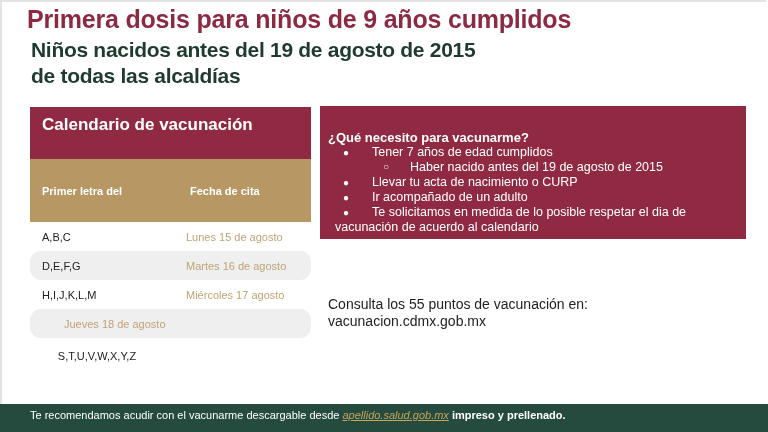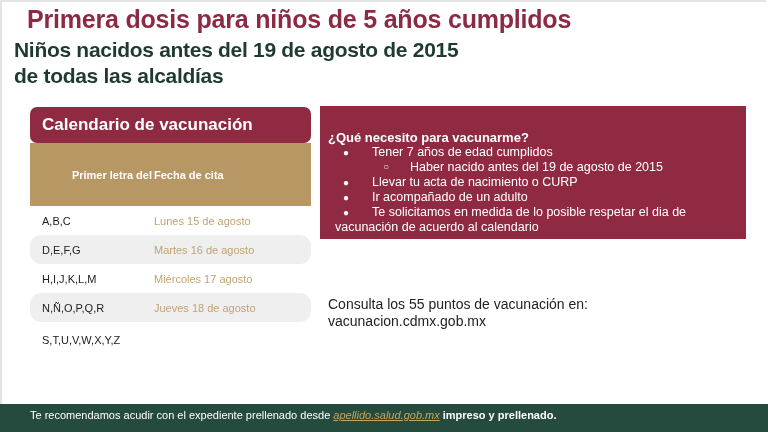--- a/index.html
+++ b/index.html
@@ -12,46 +12,45 @@
       position: absolute; left: 0; top: 0; width: 766px; height: 404px;
       border-left: 2px solid #e4e4e4; border-top: 2px solid #e4e4e4;
       box-sizing: border-box;
     }
     .title {
       position: absolute; left: 27px; top: 5px;
       font-size: 25px; font-weight: bold; color: #8c2a43; letter-spacing: -0.2px;
       white-space: nowrap;
     }
     .subtitle {
-      position: absolute; left: 14px; font-size: 21px; font-weight: bold;
+      position: absolute; left: 31px; font-size: 21px; font-weight: bold;
       color: #1f3a2f; white-space: nowrap; letter-spacing: -0.3px;
     }
     .subtitle.l1 { top: 38px; }
     .subtitle.l2 { top: 64px; }
 
     .calendar { position: absolute; left: 30px; top: 107px; width: 281px; }
     .cal-head {
-      height: 36px; background: #8f2a42; color: #ffffff;
+      height: 52px; background: #8f2a42; color: #ffffff;
       font-size: 17px; font-weight: bold; padding-left: 12px; line-height: 36px;
       box-sizing: border-box;
-      border-radius: 7px;
     }
     .cal-cols {
       height: 63px; background: #b79763; color: #ffffff; display: flex; align-items: center;
-      font-size: 11px; font-weight: bold; text-align: right;
+      font-size: 11px; font-weight: bold;
     }
     .cal-cols .c1 { width: 110px; padding-left: 12px; line-height: 14px; }
-    .cal-cols .c2 { padding-left: 2px; }
+    .cal-cols .c2 { padding-left: 2px; margin-left: 36px; }
     .cal-row {
       display: flex; align-items: center; height: 29px; font-size: 11px; font-weight: normal;
     }
     .cal-row.alt { background: #efefef; border-radius: 11px; }
-    .cal-row.last { height: 36px; }
+    .cal-row.last { height: 36px; text-align: center; }
     .cal-row .letters { width: 110px; padding-left: 12px; color: #222222; }
-    .cal-row .date { padding-left: 2px; color: #c0a374; }
+    .cal-row .date { padding-left: 2px; color: #c0a374; margin-left: 32px; }
 
     .req-box {
       position: absolute; left: 320px; top: 106px; width: 426px; height: 133px;
       background: #8f2a42; color: #ffffff; box-sizing: border-box; padding: 24px 10px 0 8px;
       font-size: 12.5px; line-height: 15px;
     }
     .req-title { font-weight: bold; font-size: 13px; }
     .req-list { list-style: none; margin: 0; padding: 0; }
     .req-item { position: relative; padding-left: 44px; }
     .req-item .bullet { position: absolute; left: 15px; top: 0; font-size: 10px; }
@@ -68,21 +67,21 @@
       white-space: nowrap;
     }
     .footer .link { color: #c5a55e; text-decoration: underline; font-style: italic; }
     .footer .bold { font-weight: bold; }
   </style>
 </head>
 <body>
 
 <div class="frame"></div>
 
-<div class="title">Primera dosis para niños de 5 años cumplidos</div>
+<div class="title">Primera dosis para niños de 9 años cumplidos</div>
 <div class="subtitle l1">Niños nacidos antes del 19 de agosto de 2015</div>
 <div class="subtitle l2">de todas las alcaldías</div>
 
 <div class="calendar">
   <div class="cal-head">Calendario de vacunación</div>
   <div class="cal-cols">
     <div class="c1">
       <div>Primer letra del</div>
     </div>
     <div class="c2">Fecha de cita</div>
@@ -93,21 +92,20 @@
   </div>
   <div class="cal-row alt">
     <div class="letters">D,E,F,G</div>
     <div class="date">Martes 16 de agosto</div>
   </div>
   <div class="cal-row">
     <div class="letters">H,I,J,K,L,M</div>
     <div class="date">Miércoles 17 agosto</div>
   </div>
   <div class="cal-row alt">
-    <div class="letters">N,Ñ,O,P,Q,R</div>
     <div class="date">Jueves 18 de agosto</div>
   </div>
   <div class="cal-row last">
     <div class="letters">S,T,U,V,W,X,Y,Z</div>
   </div>
 </div>
 
 <div class="req-box">
   <div class="req-title">¿Qué necesito para vacunarme?</div>
   <ul class="req-list">
@@ -133,14 +131,14 @@
     </li>
   </ul>
 </div>
 
 <div class="consult">
   <div>Consulta los 55 puntos de vacunación en:</div>
   <div>vacunacion.cdmx.gob.mx</div>
 </div>
 
 <div class="footer">
-  <span>Te recomendamos acudir con el expediente prellenado desde </span><span class="link">apellido.salud.gob.mx</span><span class="bold"> impreso y prellenado.</span>
+  <span>Te recomendamos acudir con el vacunarme descargable desde </span><span class="link">apellido.salud.gob.mx</span><span class="bold"> impreso y prellenado.</span>
 </div>
 
 </body></html>

